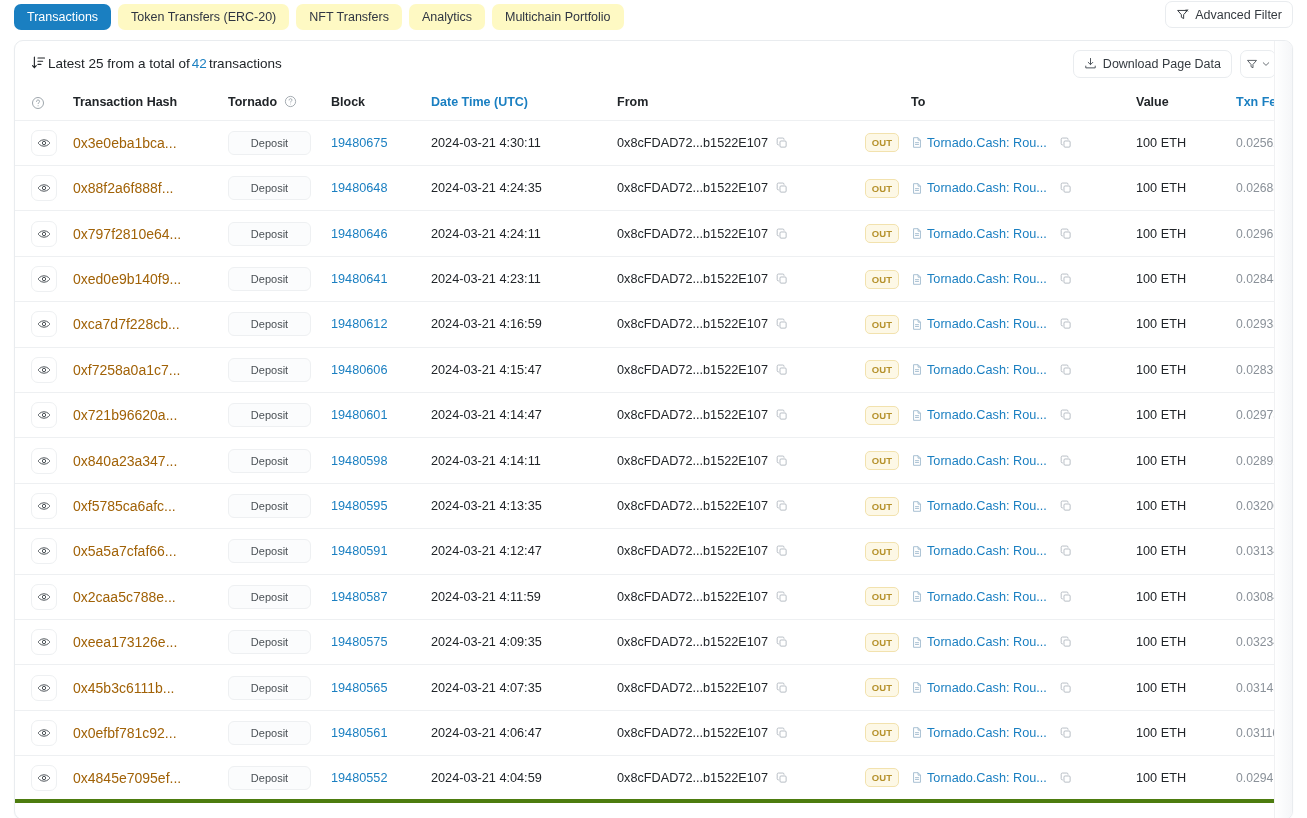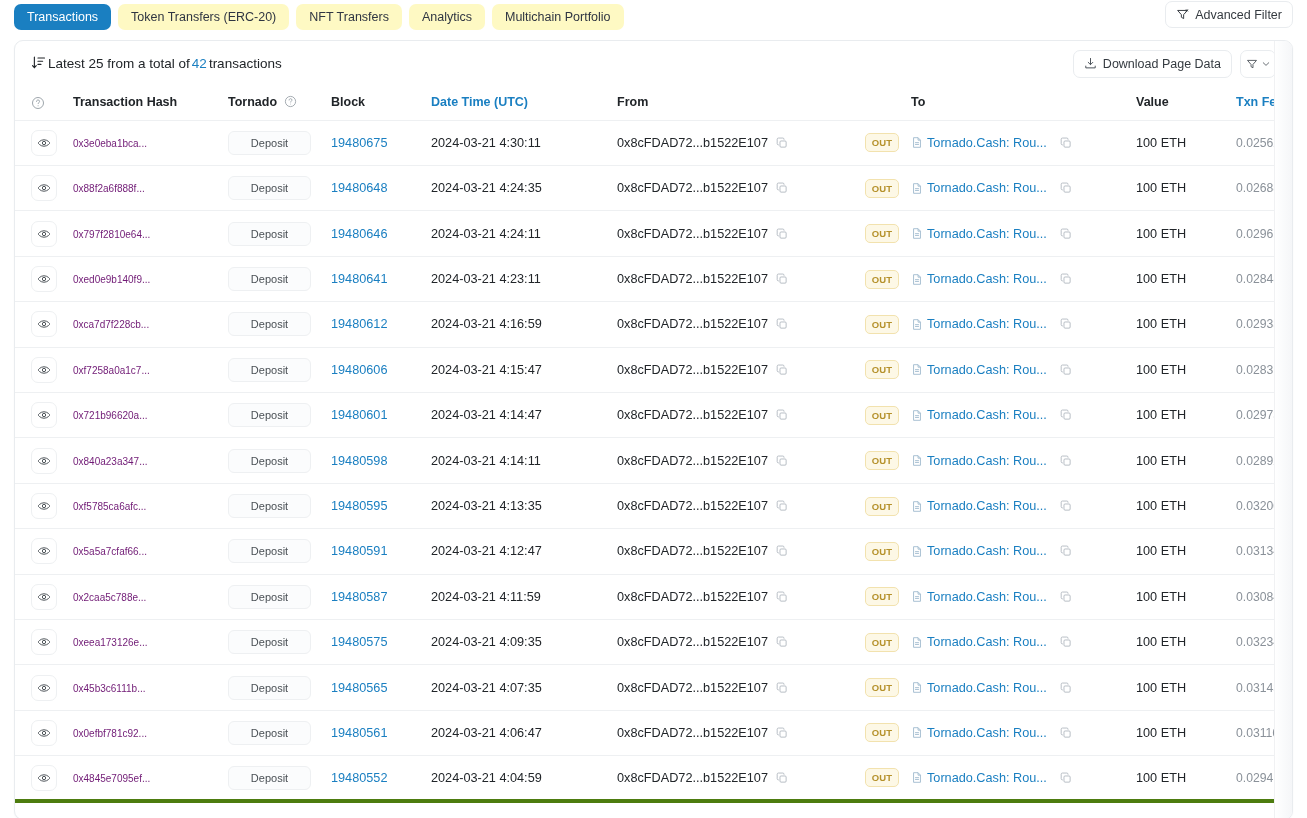--- a/index.html
+++ b/index.html
@@ -150,21 +150,21 @@
 
   .eye-btn {
     width: 26px; height: 26px;
     border: 1px solid #eef0f2;
     border-radius: 7px;
     background: #fff;
     display: flex; align-items: center; justify-content: center;
     cursor: pointer;
     color: #4a5055;
   }
-  .hash-link { color: #701a75; text-decoration: none; cursor: pointer; font-size: 10px; }
+  .hash-link { color: #a16207; text-decoration: none; cursor: pointer; font-size: 14px; }
   .pill-method {
     display: inline-flex;
     align-items: center;
     justify-content: center;
     min-width: 83px;
     height: 24px;
     padding: 0 8px;
     border: 1px solid #eef0f2;
     border-radius: 6px;
     background: #fbfcfd;

